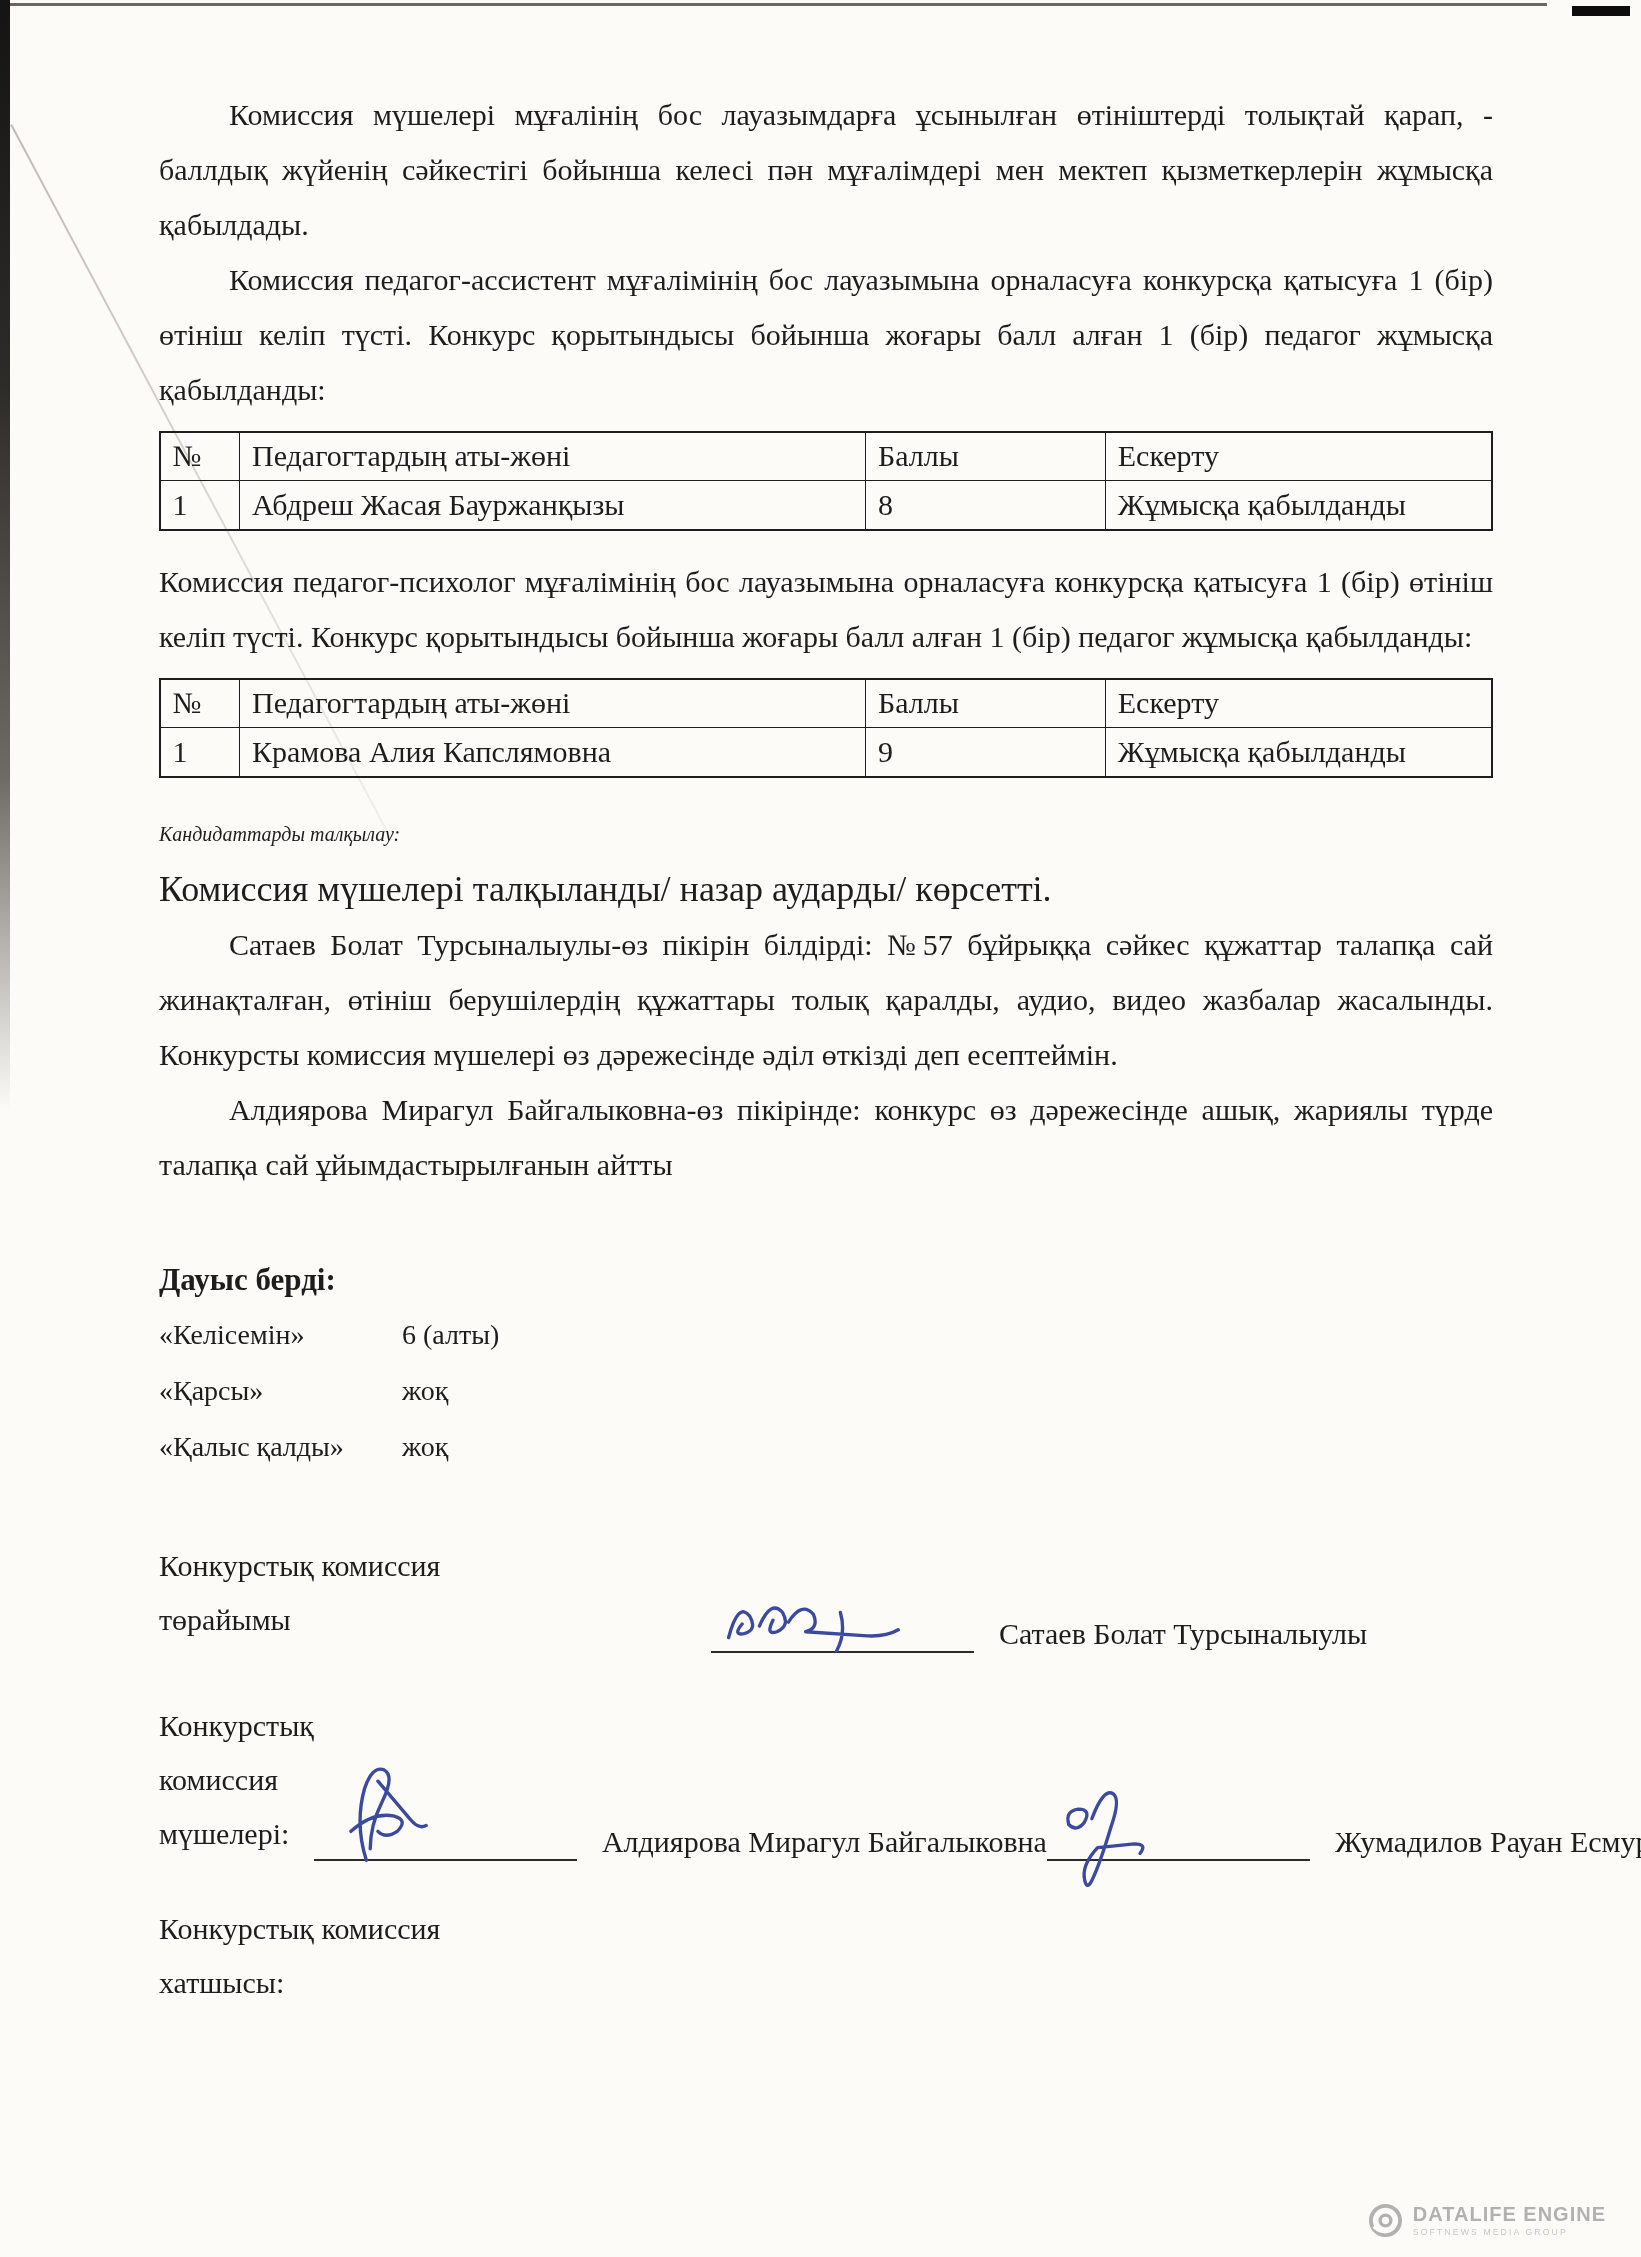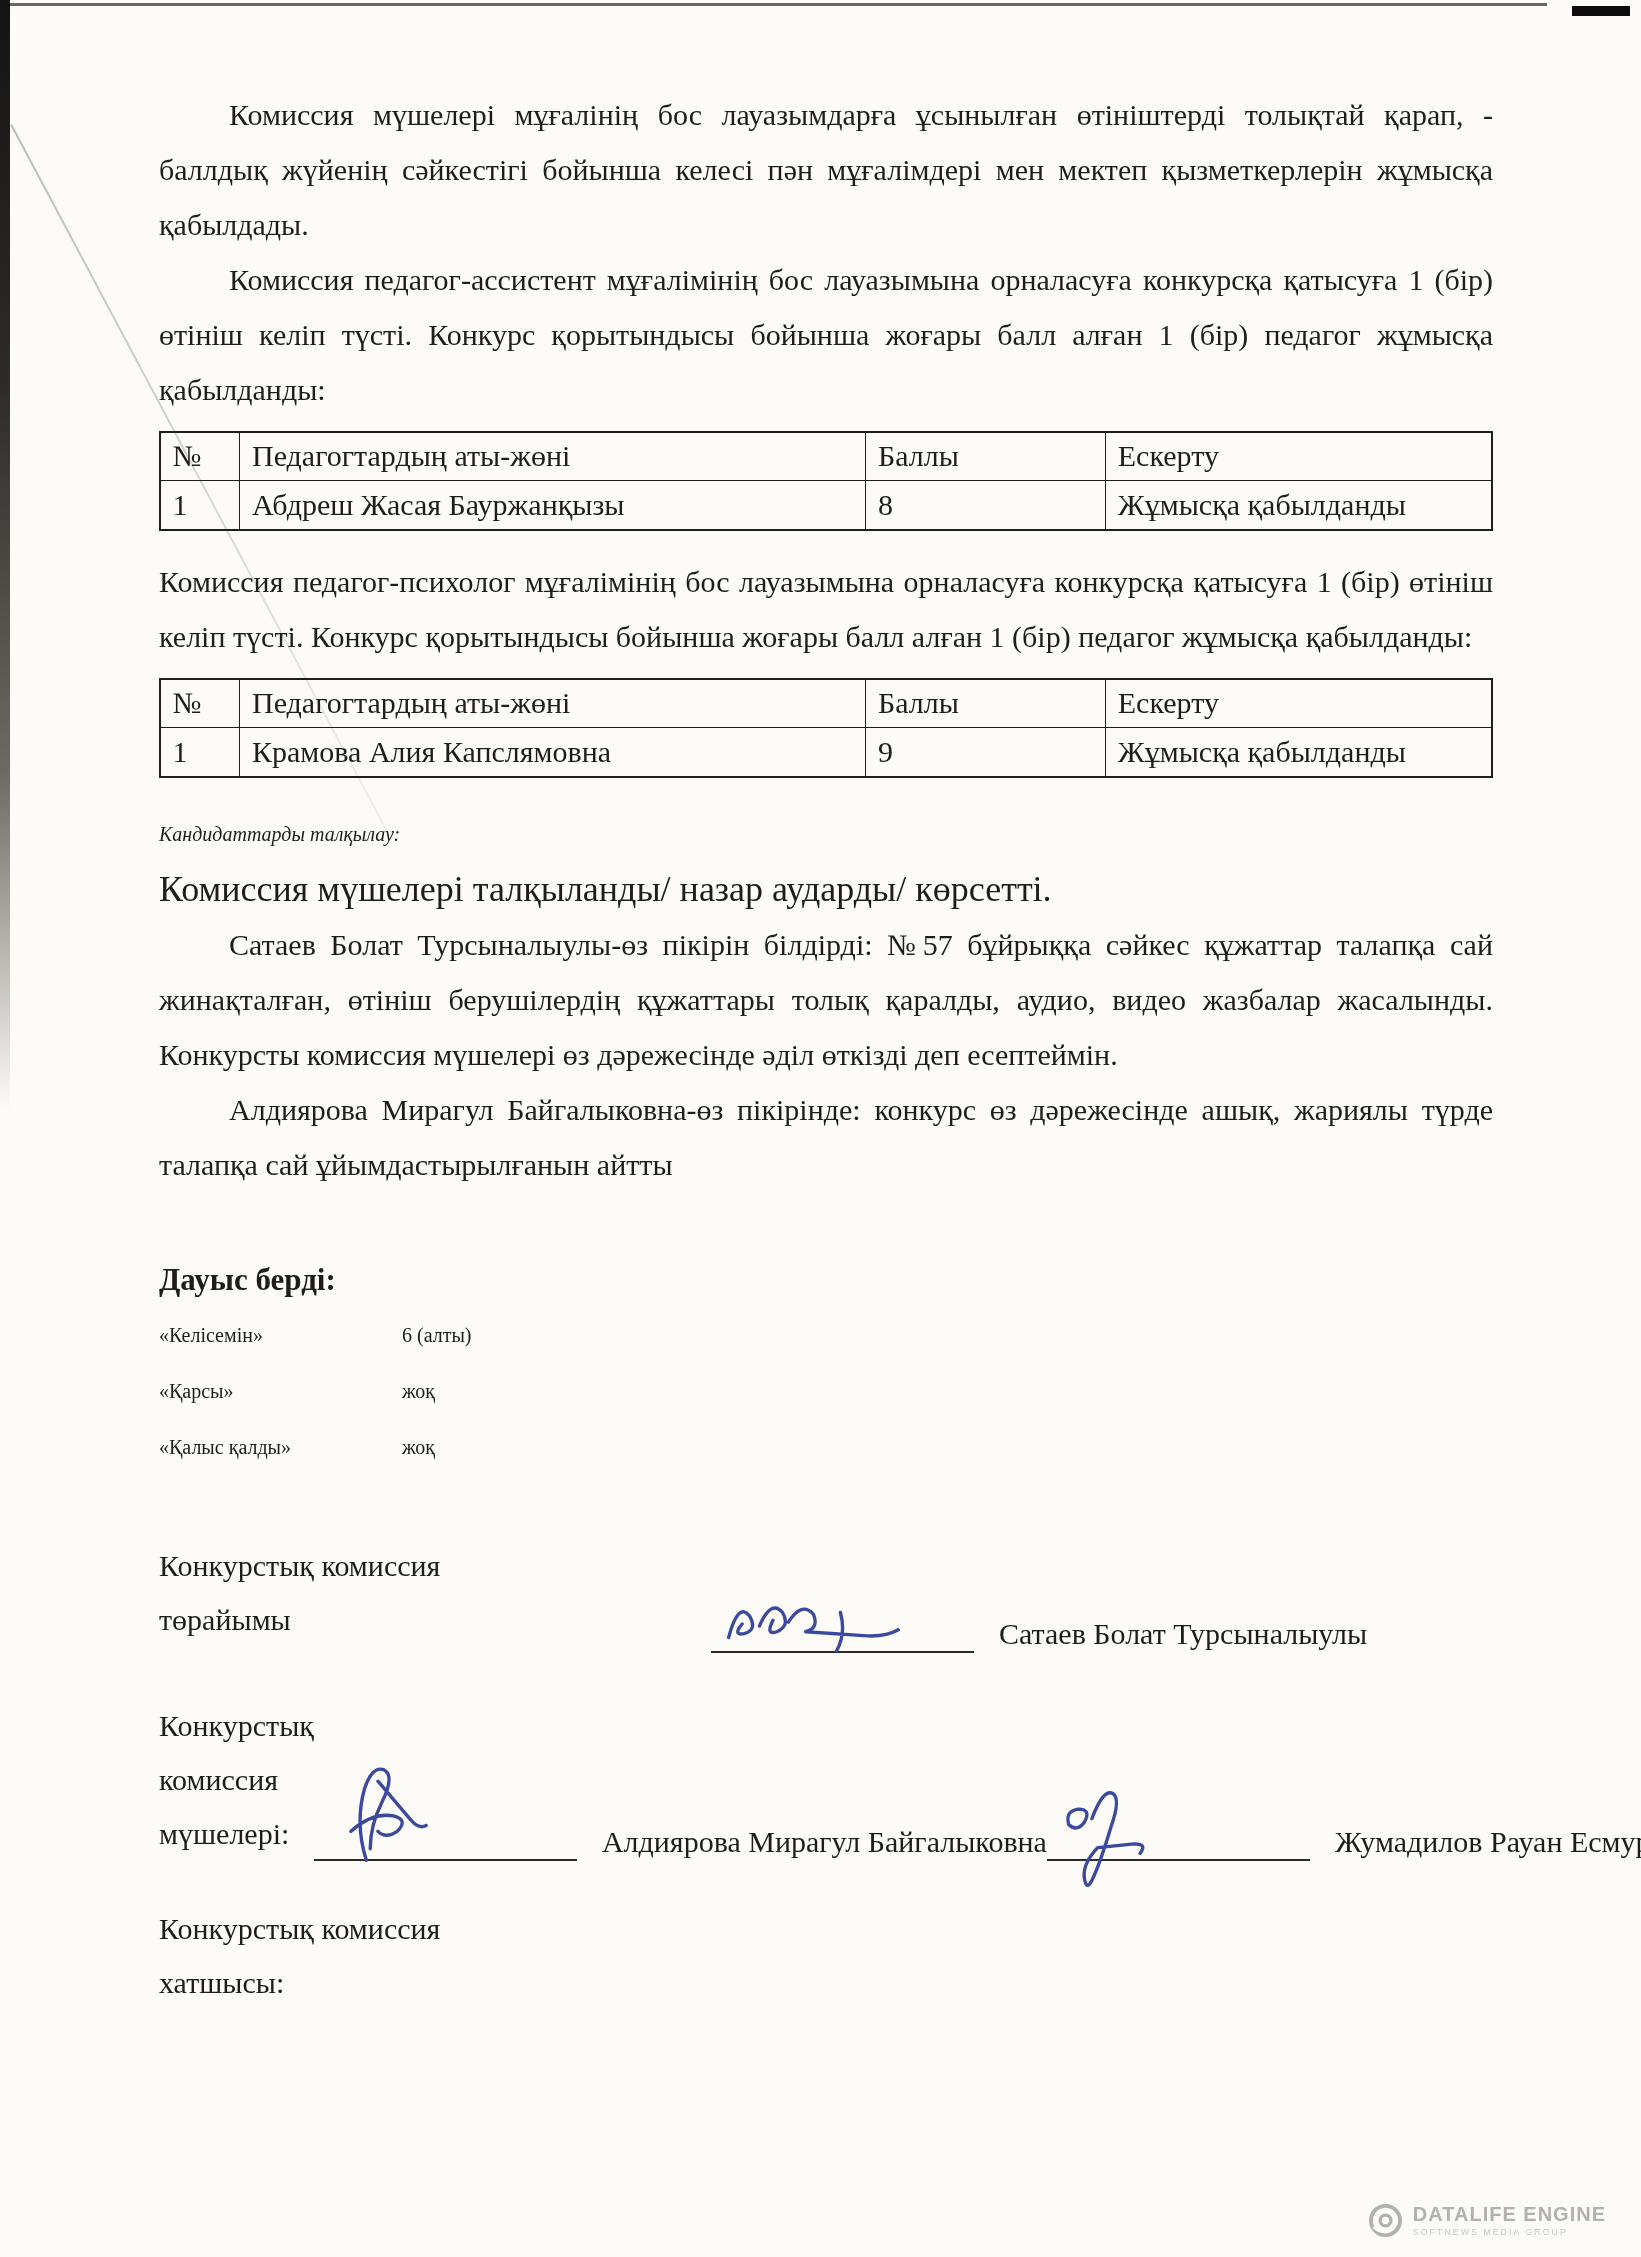--- a/index.html
+++ b/index.html
@@ -26,21 +26,21 @@
   table.score { width:100%; border-collapse:collapse; margin:13.5px 0 9.7px 0; border:2.9px solid #1e1e1e; }
   .score th, .score td {
     border:1.9px solid #1e1e1e; font-size:30px; font-weight:normal;
     text-align:left; padding:1.9px 11.6px; height:44px; vertical-align:middle;
   }
 
   .disc-heading { font-style:italic; font-size:20px; line-height:55px; margin:29px 0 0 0; }
   .disc-line { font-size:36px; line-height:55px; margin:0; }
 
   .vote-heading { font-weight:bold; font-size:31px; line-height:55px; margin:60px 0 0 0; }
-  .vote-row { display:flex; font-size:20px; line-height:56px; }
+  .vote-row { display:flex; font-size:28px; line-height:56px; }
   .vote-label { width:243px; }
 
   .sig-section { display:flex; }
   .sig-label { width:552px; font-size:30px; line-height:54px; }
   .sig-col { display:flex; flex:1; }
   .sig-row { display:flex; align-items:flex-end; gap:25px; }
   .sig-line { position:relative; width:263px; height:75px; border-bottom:2.9px solid #2b2b2b; flex-shrink:0; }
   .sig-line svg { position:absolute; left:7.7px; }
   .sig-name { font-size:30px; padding-bottom:1.9px; white-space:nowrap; }
 

